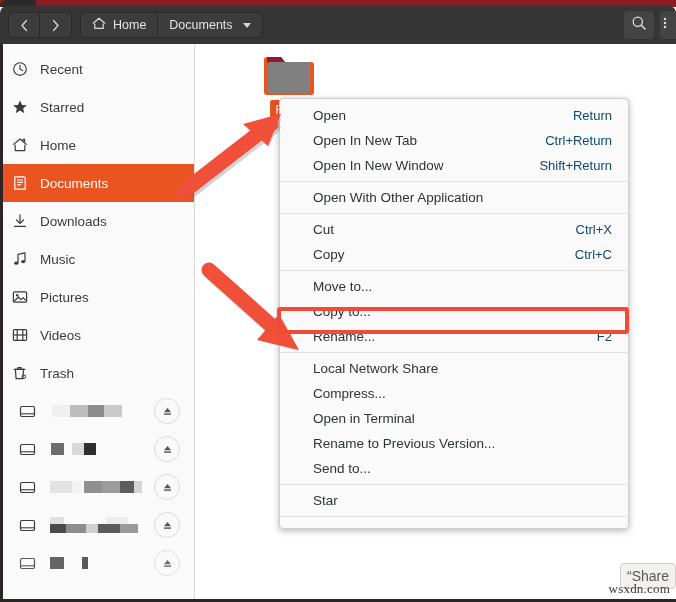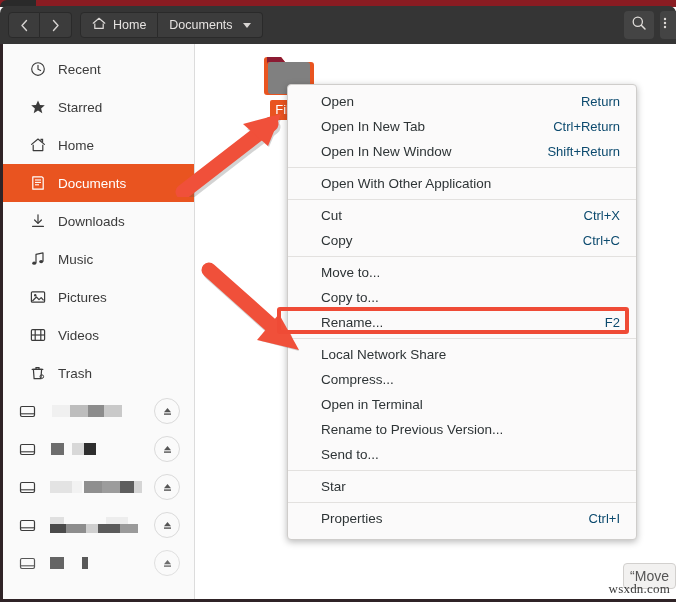--- a/index.html
+++ b/index.html
@@ -94,21 +94,21 @@
     width: 192px; height: 558px;
     background: #fafafa;
     border-right: 1px solid #dcdcdc;
     padding-top: 6px;
     overflow: hidden;
     position: relative;
     margin-left: 3px;
   }
   .side-item {
     height: 38px; display: flex; align-items: center;
-    gap: 12px; padding-left: 26px;
+    gap: 12px; padding-left: 8px;
     color: #3b3b3b; font-size: 13.5px;
   }
   .side-item .s-ico {
     width: 17px; height: 17px; display:flex; align-items:center; justify-content:center;
     color: #3b3b3b; flex: none;
   }
   .side-item.active {
     background: #e95420; color: #ffffff;
   }
   .side-item.active .s-ico { color: #ffffff; }
@@ -140,29 +140,28 @@
   .folder-gfx { width: 56px; height: 46px; margin: 0 auto; position: relative; }
   .folder-label {
     display: inline-block;
     background: #e95420; color: #ffffff;
     font-size: 13px; padding: 2px 5px 3px 5px; border-radius: 2px;
     margin-top: 2px; white-space: nowrap;
   }
 
   
   .ctxmenu {
-    position: absolute; left: 279px; top: 84px;
+    position: absolute; left: 279px; top: 98px;
     width: 350px;
     background: #fbfafa;
     border: 1px solid #cfcdcb;
     border-radius: 4px;
     box-shadow: 0 2px 7px rgba(0,0,0,0.28);
     padding: 4px 0 8px 0;
     z-index: 5;
-    margin-left: 8px;
   }
   .mi {
     height: 25px; display: flex; align-items: center;
     padding: 0 16px 0 33px;
     font-size: 13.5px; color: #2e3436;
     white-space: nowrap;
   }
   .mi .accel { margin-left: auto; color: #0c4a6e; font-size: 13px; }
   .msep { height: 1px; background: #e3e1df; margin: 3px 0; }
 
@@ -590,26 +589,20 @@
 
     <div>
       <div class="mi">
         <span>Star</span>
         <span class="accel"></span>
       </div>
     </div>
 
     <div class="msep"></div>
 
-    <div>
-      <div class="mi">
-        <span>Properties</span>
-        <span class="accel">Ctrl+I</span>
-      </div>
-    </div>
   </div>
 
   <div class="hl-box"></div>
 
-  <div class="tip">“Move</div>
+  <div class="tip">“Share</div>
   <div class="watermark">wsxdn.com</div>
 
 </div>
 
 </body></html>

